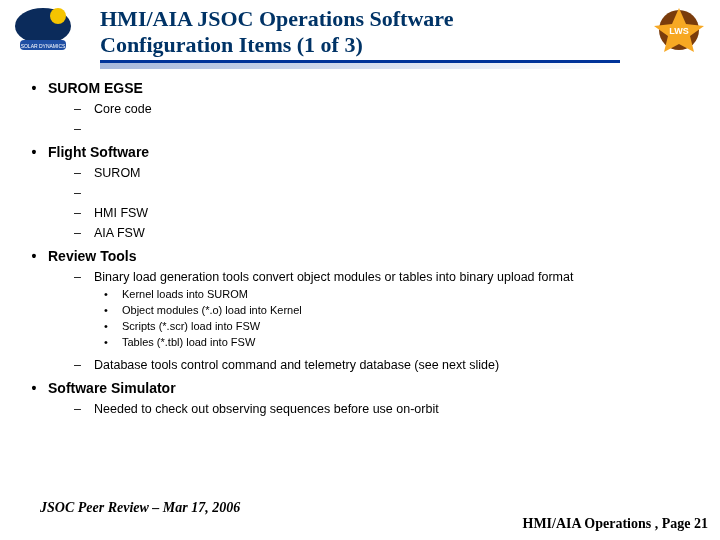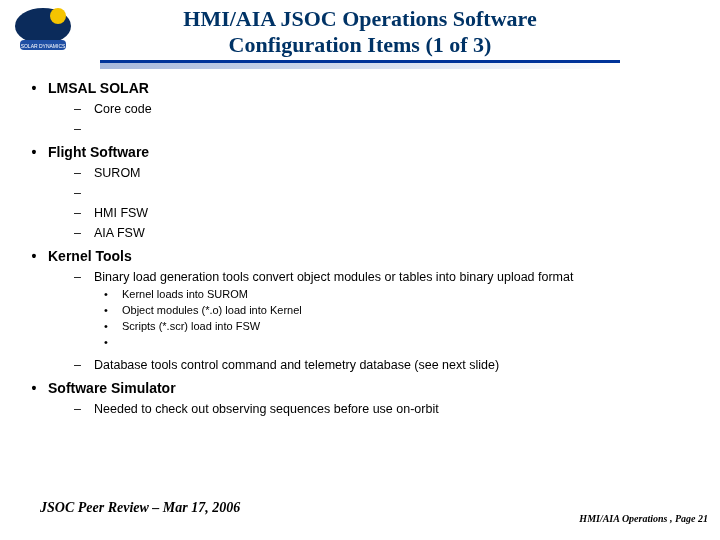--- a/index.html
+++ b/index.html
@@ -5,21 +5,21 @@
   html,body{margin:0;padding:0}
   body{
     width:720px;height:540px;
     font-family:Arial,Helvetica,sans-serif;
     background:#fff;color:#000;
     position:relative;overflow:hidden;
     box-sizing:border-box;
   }
   .header{position:relative;height:70px}
   .title-block{
-    position:absolute;left:100px;top:6px;width:520px;text-align:center;
+    position:absolute;left:100px;top:6px;width:520px;text-align:left;
   }
   .title-line{
     font-family:"Times New Roman",Times,serif;font-weight:bold;
     font-size:22px;line-height:26px;color:#003366;
   }
   .title-rule{
     border:0;border-top:3px solid #003399;margin:2px 0 0 0;
   }
   .title-shadow{
     height:6px;
@@ -44,51 +44,58 @@
   .lv2>li .dash{width:20px}
   .lv3{margin-left:30px;margin-top:4px;margin-bottom:4px}
   .lv3>li{display:flex;align-items:flex-start;font-size:11px;margin:4px 0}
   .lv3>li .dot{width:18px;text-align:left}
   .footer-left{
     position:absolute;left:12px;bottom:24px;
     font-family:"Times New Roman",Times,serif;font-weight:bold;
     font-size:14px;font-style:italic;color:#000;margin-left:28px;
   }
   .footer-right{
-    position:absolute;right:12px;bottom:16px;
+    position:absolute;right:12px;bottom:8px;
     font-family:"Times New Roman",Times,serif;font-weight:bold;
-    font-size:10px;font-style:italic;color:#000;
+    font-size:14px;color:#000;
   }
 </style>
 </head>
 <body>
 
 <div class="header">
   <div class="logo logo-left">
     <svg viewBox="0 0 66 52">
       <ellipse cx="33" cy="22" rx="28" ry="18" fill="#0b2b5b"></ellipse>
       <circle cx="48" cy="12" r="8" fill="#f5c400"></circle>
       <rect x="10" y="36" width="46" height="10" rx="4" fill="#1e4ea3"></rect>
       <text x="33" y="44" font-size="5" fill="#fff" text-anchor="middle" font-family="Arial">SOLAR DYNAMICS</text>
+    </svg>
+  </div>
+  <div class="logo logo-right">
+    <svg viewBox="0 0 66 52">
+      <circle cx="33" cy="26" r="20" fill="#7a3c0c"></circle>
+      <polygon points="33,4 40,20 58,22 44,32 48,48 33,40 18,48 22,32 8,22 26,20" fill="#f7a823"></polygon>
+      <text x="33" y="30" font-size="9" fill="#fff" text-anchor="middle" font-weight="bold" font-family="Arial">LWS</text>
     </svg>
   </div>
   <div class="title-block">
     <div class="title-line">HMI/AIA JSOC Operations Software</div>
     <div class="title-line">Configuration Items (1 of 3)</div>
     <hr class="title-rule">
     <div class="title-shadow"></div>
   </div>
 </div>
 
 <div class="content">
   <ul class="lv1" id="lv1">
       <li>
         <div class="row">
           <span class="bullet">•</span>
-          <span>LMSAL SOLAR</span>
+          <span>SUROM EGSE</span>
         </div>
         <ul class="lv2">
           <li>
             <span class="dash">–</span>
             <span>Core code</span>
           </li>
           <li>
             <span class="dash">–</span>
           </li>
         </ul>
@@ -112,21 +119,21 @@
           </li>
           <li>
             <span class="dash">–</span>
             <span>AIA FSW</span>
           </li>
         </ul>
       </li>
       <li>
         <div class="row">
           <span class="bullet">•</span>
-          <span>Kernel Tools</span>
+          <span>Review Tools</span>
         </div>
         <ul class="lv2">
           <li style="flex-wrap: wrap;">
             <span class="dash">–</span>
             <span>Binary load generation tools convert object modules or tables into binary upload format</span>
             <div style="width: 100%;">
               <ul class="lv3">
                 <li>
                   <span class="dot">•</span>
                   <span>Kernel loads into SUROM</span>
@@ -134,20 +141,21 @@
                 <li>
                   <span class="dot">•</span>
                   <span>Object modules (*.o) load into Kernel</span>
                 </li>
                 <li>
                   <span class="dot">•</span>
                   <span>Scripts (*.scr) load into FSW</span>
                 </li>
                 <li>
                   <span class="dot">•</span>
+                  <span>Tables (*.tbl) load into FSW</span>
                 </li>
               </ul>
             </div>
           </li>
           <li>
             <span class="dash">–</span>
             <span>Database tools control command and telemetry database (see next slide)</span>
           </li>
         </ul>
       </li>

